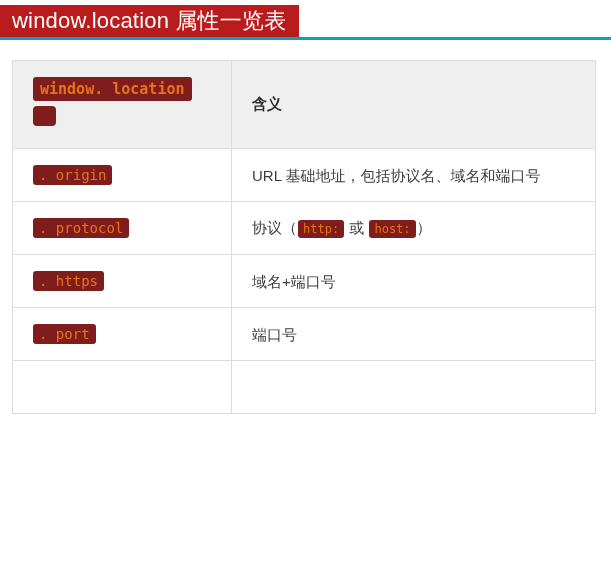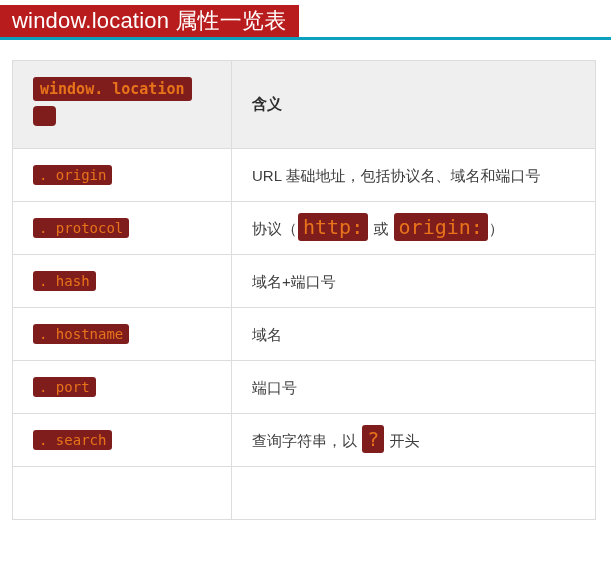--- a/index.html
+++ b/index.html
@@ -105,21 +105,21 @@
     height: 16px;
     margin-top: 7px;
     padding: 2px 5px;
     border-radius: 4px;
   }
   .head-code-lines {
     display: block;
     line-height: 1.15;
   }
   code.chip-inline {
-    font-size: 20px;
+    font-size: 12px;
     padding: 2px 5px;
     margin: 0 1px;
   }
   .desc-text { white-space: normal; }
 </style>
 </head>
 <body>
 
 <div class="banner-wrap">
   <div class="banner">window.location 属性一览表</div>
@@ -144,37 +144,29 @@
         <th class="th-desc">含义</th>
       </tr>
     </thead>
     <tbody id="table-body">
         <tr>
           <td class="cell-prop"><code class="chip">. origin</code></td>
           <td class="cell-desc"><span class="desc-text">URL 基础地址，包括协议名、域名和端口号</span></td>
         </tr>
         <tr>
           <td class="cell-prop"><code class="chip">. protocol</code></td>
-          <td class="cell-desc"><span class="desc-text">协议（</span><code class="chip chip-inline">http:</code><span class="desc-text"> 或 </span><code class="chip chip-inline">origin:</code><span class="desc-text">）</span></td>
+          <td class="cell-desc"><span class="desc-text">协议（</span><code class="chip chip-inline">http:</code><span class="desc-text"> 或 </span><code class="chip chip-inline">host:</code><span class="desc-text">）</span></td>
         </tr>
         <tr>
-          <td class="cell-prop"><code class="chip">. hash</code></td>
+          <td class="cell-prop"><code class="chip">. https</code></td>
           <td class="cell-desc"><span class="desc-text">域名+端口号</span></td>
-        </tr>
-        <tr>
-          <td class="cell-prop"><code class="chip">. hostname</code></td>
-          <td class="cell-desc"><span class="desc-text">域名</span></td>
         </tr>
         <tr>
           <td class="cell-prop"><code class="chip">. port</code></td>
           <td class="cell-desc"><span class="desc-text">端口号</span></td>
-        </tr>
-        <tr>
-          <td class="cell-prop"><code class="chip">. search</code></td>
-          <td class="cell-desc"><span class="desc-text">查询字符串，以 </span><code class="chip chip-inline">?</code><span class="desc-text"> 开头</span></td>
         </tr>
         <tr>
           <td class="cell-prop"></td>
           <td class="cell-desc"></td>
         </tr>
       </tbody>
   </table>
 </div>
 
 </body></html>

